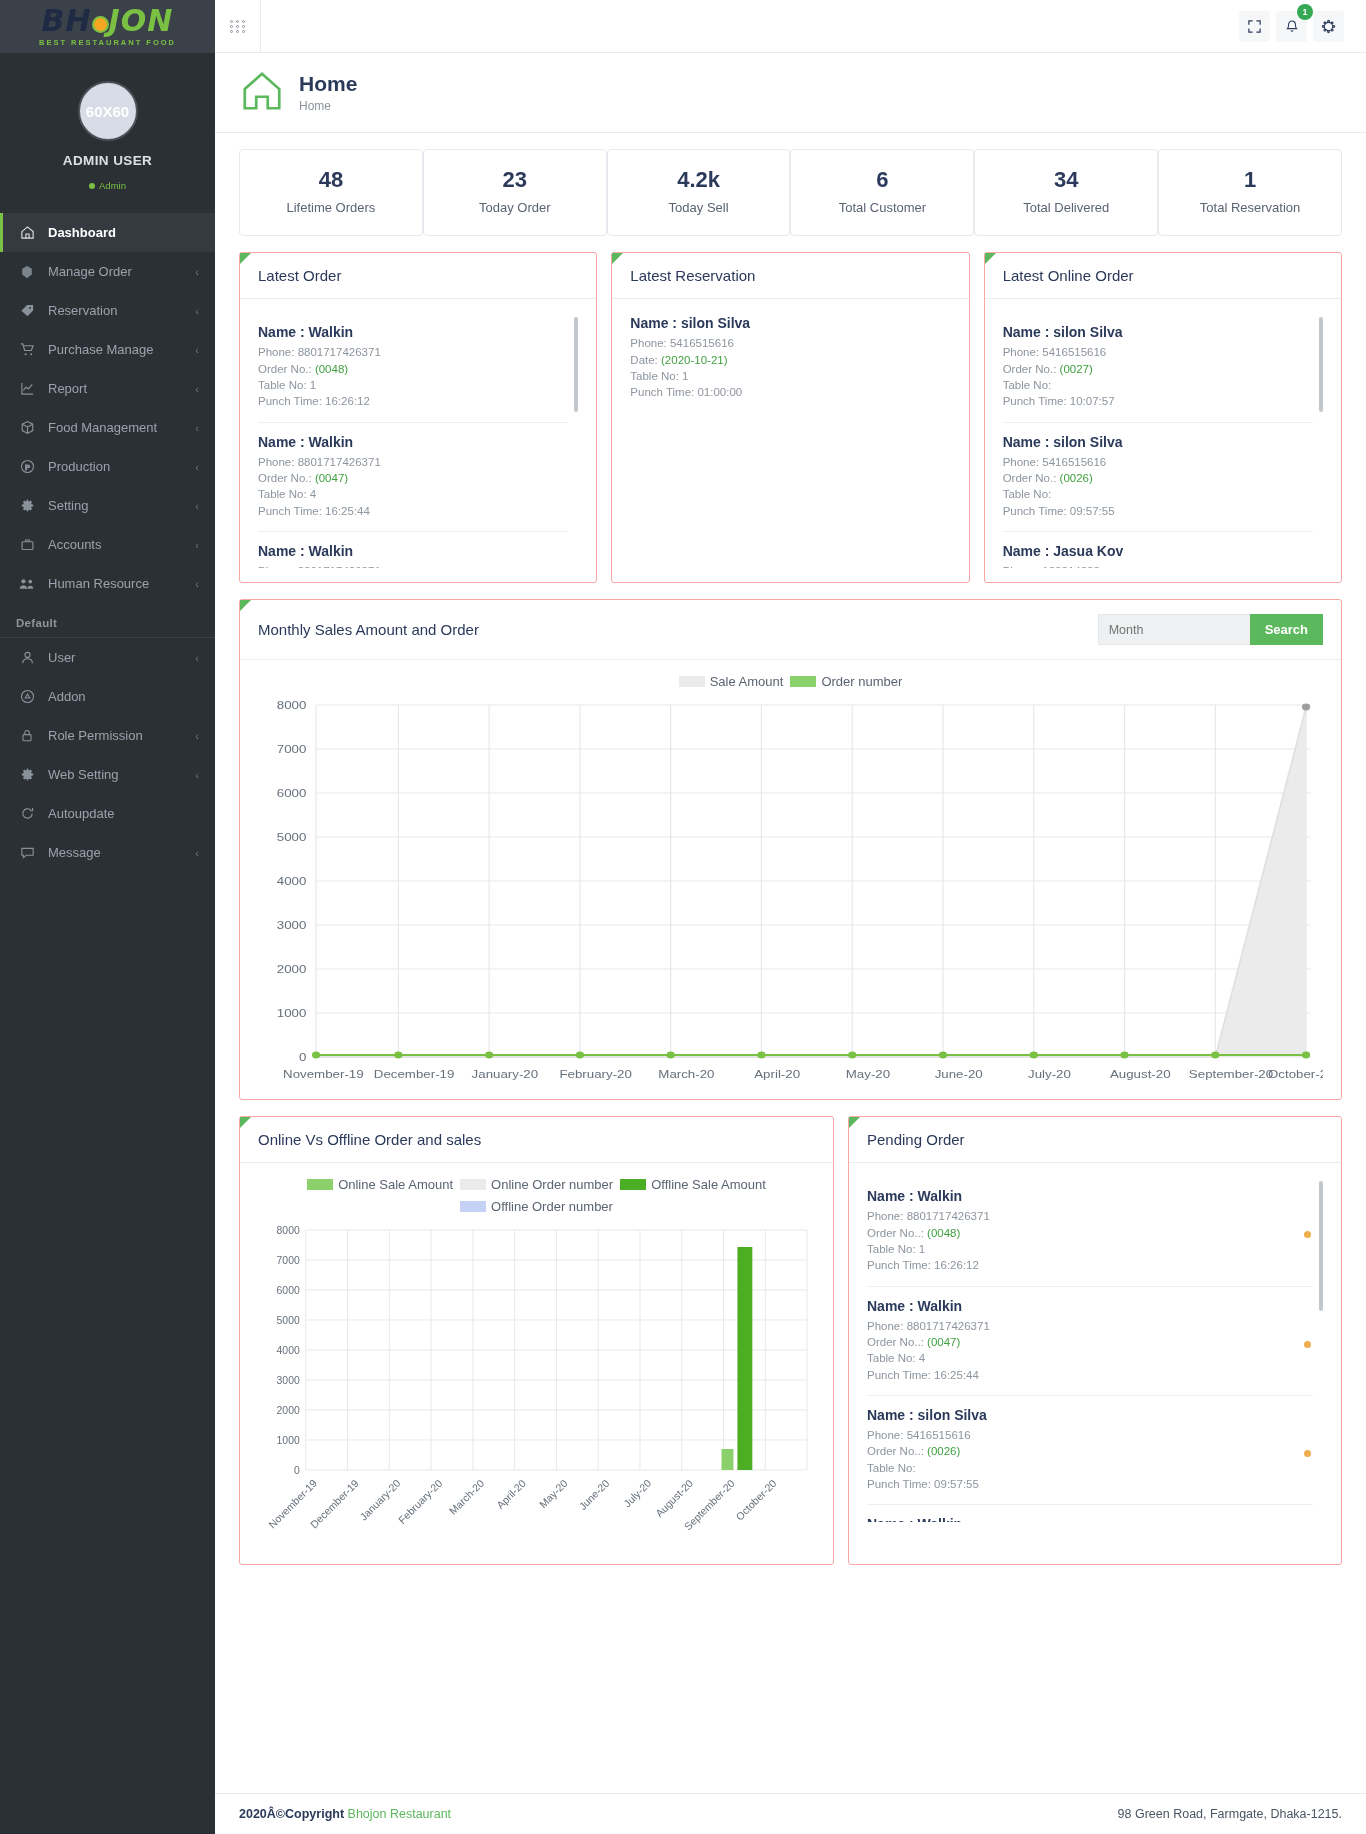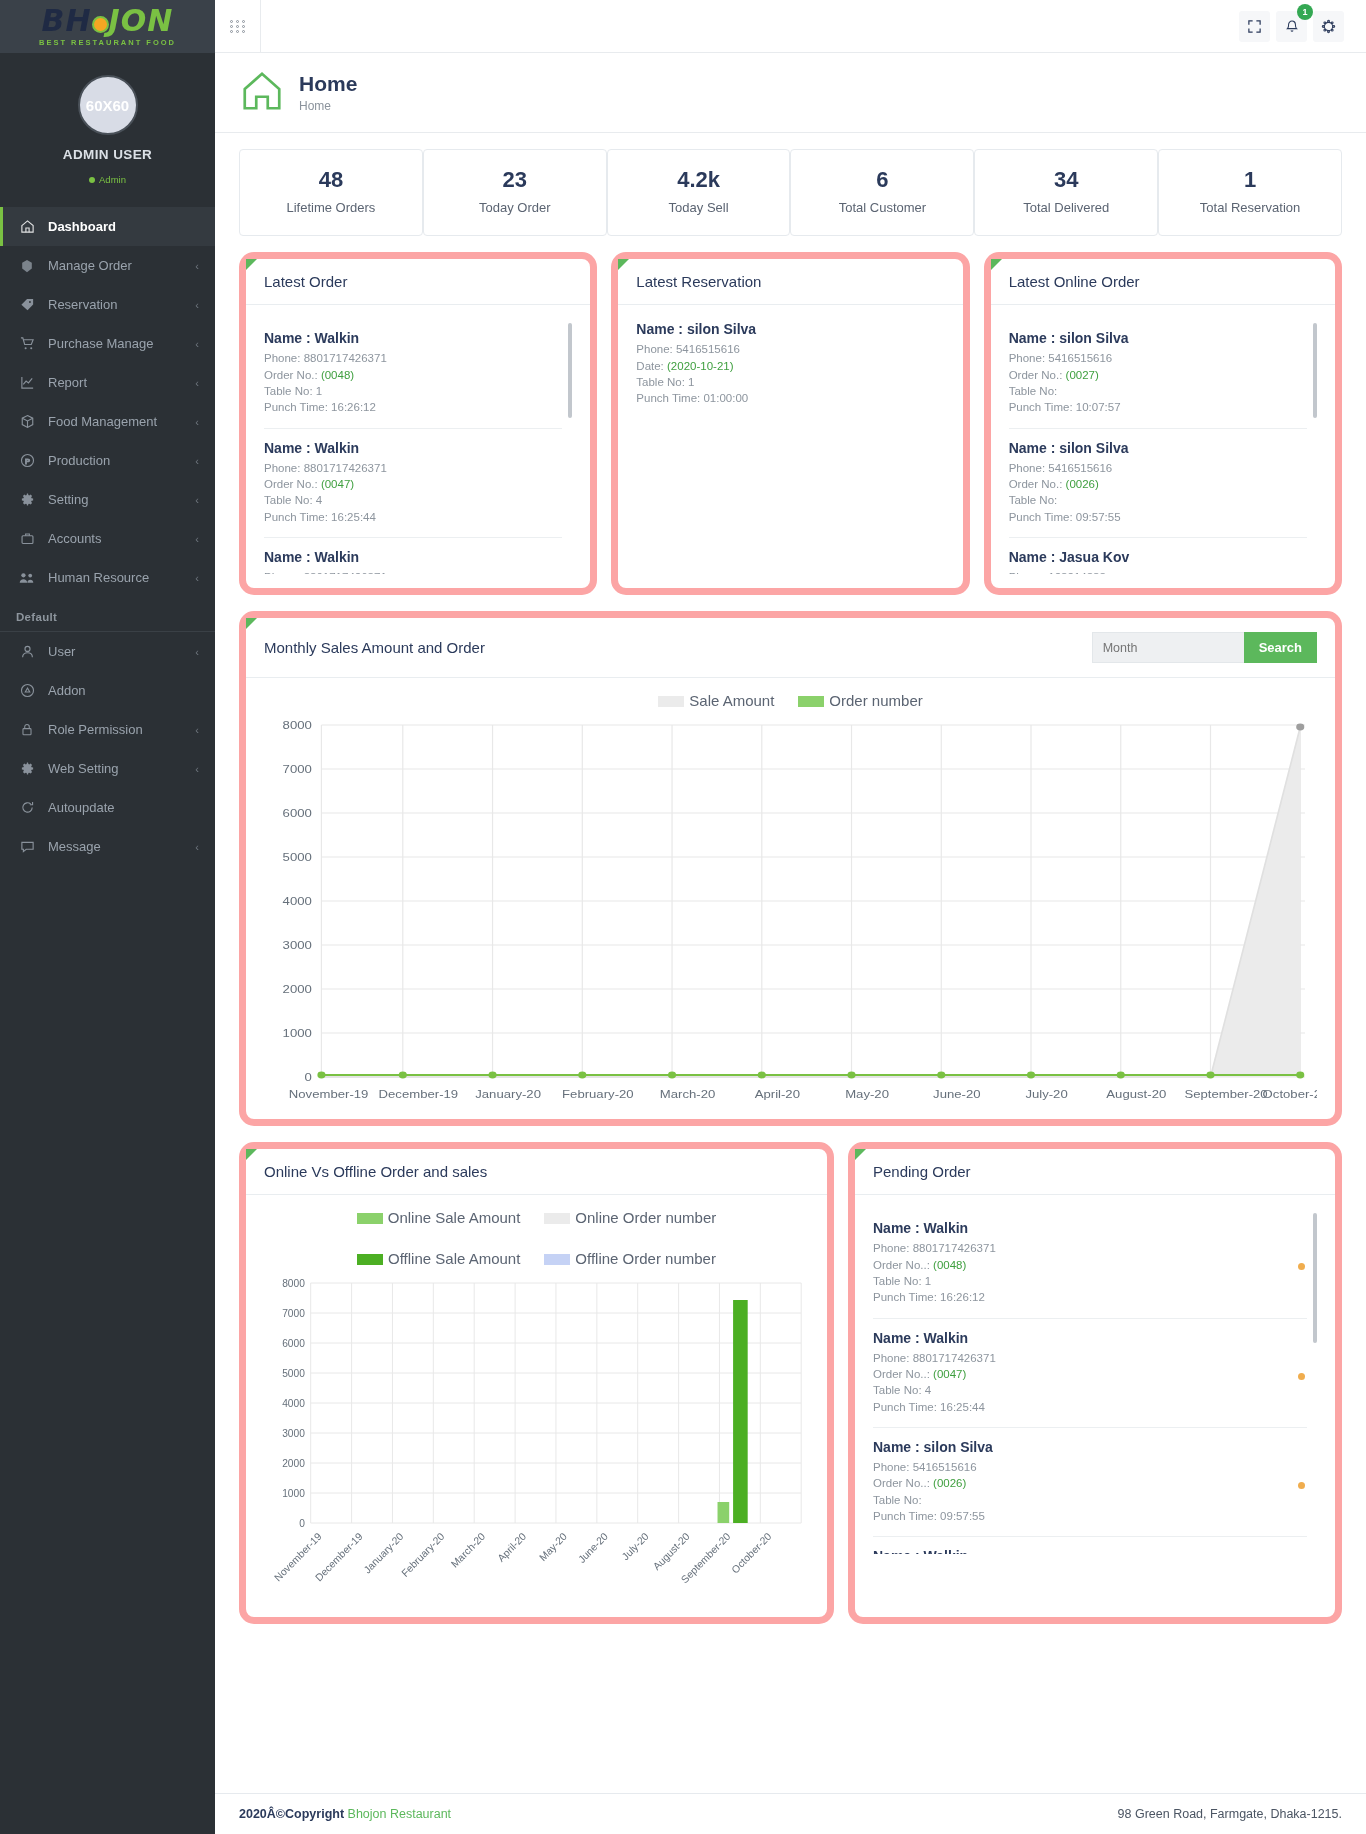--- a/index.html
+++ b/index.html
@@ -26,21 +26,21 @@
   .logo-text .g { color: #7ac143; }
   .logo-sub {
     font-size: 7.5px; letter-spacing: 2px; color: #7ac143;
     text-align: center; margin-top: 2px; font-weight: bold;
   }
   .logo-wrap { text-align:center; }
   .chef-dot {
     display:inline-block; width:17px; height:17px; border-radius:50%;
     background:#f5a623; border:2px solid #7ac143; vertical-align: -2px;
   }
-  .profile { padding: 22px 0 16px; text-align: center; background: #2b3035; }
+  .profile { padding: 28px 0 16px; text-align: center; background: #2b3035; }
   .avatar {
     width: 60px; height: 60px; border-radius: 50%;
     background: #d8dce6; margin: 0 auto;
     display: flex; align-items: center; justify-content: center;
     color: #ffffff; font-size: 15px; font-weight: bold;
     border: 2px solid #4a5159;
   }
   .admin-name {
     color: #dbe0e6; font-size: 13.5px; font-weight: bold;
     letter-spacing: .4px; margin-top: 12px;
@@ -115,21 +115,21 @@
   .stats { display: flex; gap: 0; }
   .stat {
     flex: 1; border: 1px solid #e6eaee; border-radius: 4px;
     padding: 17px 8px 19px; text-align: center; background: #fff;
   }
   .stat .num { font-size: 22px; font-weight: bold; color: #2b3a5b; }
   .stat .lbl { font-size: 13px; color: #5b6472; margin-top: 7px; line-height:1.25;}
 
   
   .panel {
-    border: 7px solid #fca5a5; border-radius: 15px; background: #fff;
+    border: 1px solid #fca5a5; border-radius: 3px; background: #fff;
     position: relative;
   }
   .panel::before {
     content: ""; position: absolute; left: 0; top: 0;
     border-top: 11px solid #5cb85c; border-right: 11px solid transparent;
   }
   .panel-head {
     padding: 14px 18px; border-bottom: 1px solid #e9edf0;
     font-size: 15px; color: #2b3a5b; display: flex;
     align-items: center; justify-content: space-between; min-height:44px;
@@ -163,22 +163,22 @@
     font-family: "Liberation Sans", sans-serif; border-radius: 0;
   }
   .search-btn {
     height: 31px; background: #5cb85c; color: #fff; border: none;
     padding: 0 15px; font-size: 13px; cursor: pointer;
     font-family: "Liberation Sans", sans-serif;
     font-weight: bold;
   }
 
   
-  .legend { display: flex; justify-content: center; gap: 24px; flex-wrap: wrap;
-            font-size: 15px; color: #5b6472; margin-bottom: 6px; }
+  .legend { display: flex; justify-content: center; gap: 7px; flex-wrap: wrap;
+            font-size: 13px; color: #5b6472; margin-bottom: 6px; }
   .legend span.sw { display: inline-block; width: 26px; height: 11px; vertical-align: -1px; margin-right: 5px; }
   .legend i { font-style: normal; }
   .chart { position: relative; }
   .chart svg { display: block; width: 100%; }
   .fullwidth-panel { margin-top: 16px; }
 
   .bottom-row { display: flex; gap: 14px; margin-top: 16px; padding-bottom: 18px;}
   .bottom-row .left { flex: 0 0 595px; }
   .bottom-row .right { flex: 1; min-width:0; }
 

